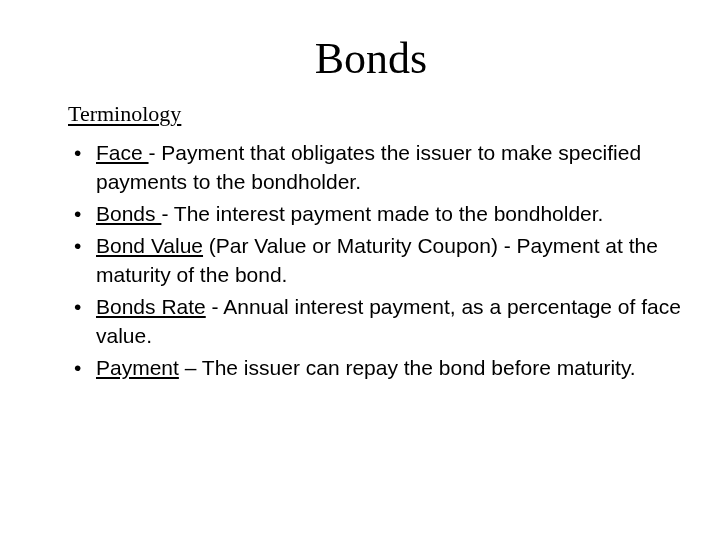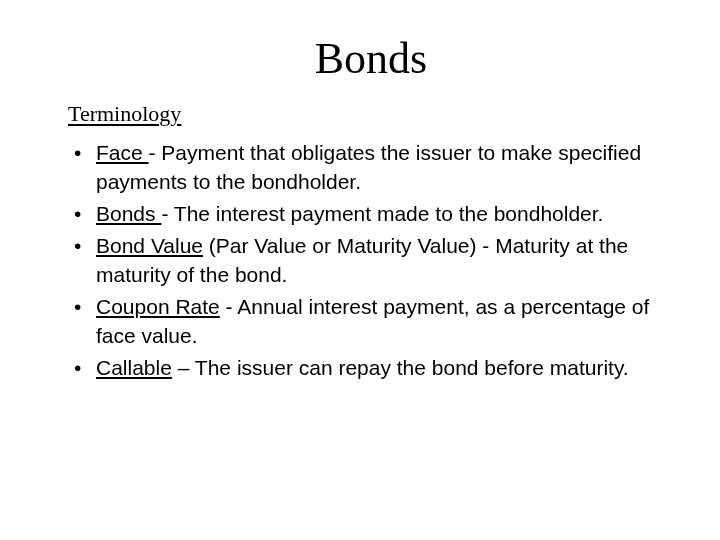--- a/index.html
+++ b/index.html
@@ -21,23 +21,23 @@
   <li>
     <span class="bullet">•</span>
     <span class="term">Face </span><span>- Payment that obligates the issuer to make specified payments to the bondholder.</span>
   </li>
   <li>
     <span class="bullet">•</span>
     <span class="term">Bonds </span><span>- The interest payment made to the bondholder.</span>
   </li>
   <li>
     <span class="bullet">•</span>
-    <span class="term">Bond Value</span><span> (Par Value or Maturity Value) - Maturity at the maturity of the bond.</span>
+    <span class="term">Bond Value</span><span> (Par Value or Maturity Coupon) - Payment at the maturity of the bond.</span>
   </li>
   <li>
     <span class="bullet">•</span>
-    <span class="term">Coupon Rate</span><span> - Annual interest payment, as a percentage of face value.</span>
+    <span class="term">Bonds Rate</span><span> - Annual interest payment, as a percentage of face value.</span>
   </li>
   <li>
     <span class="bullet">•</span>
-    <span class="term">Callable</span><span> – The issuer can repay the bond before maturity.</span>
+    <span class="term">Payment</span><span> – The issuer can repay the bond before maturity.</span>
   </li>
 </ul>
 
 </body></html>

